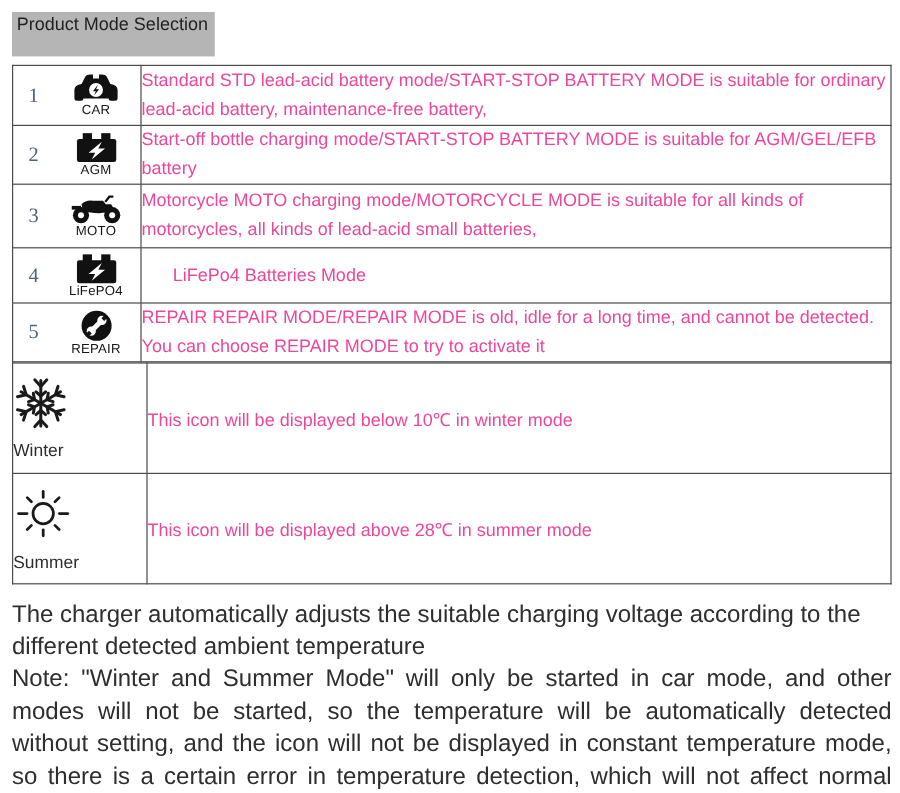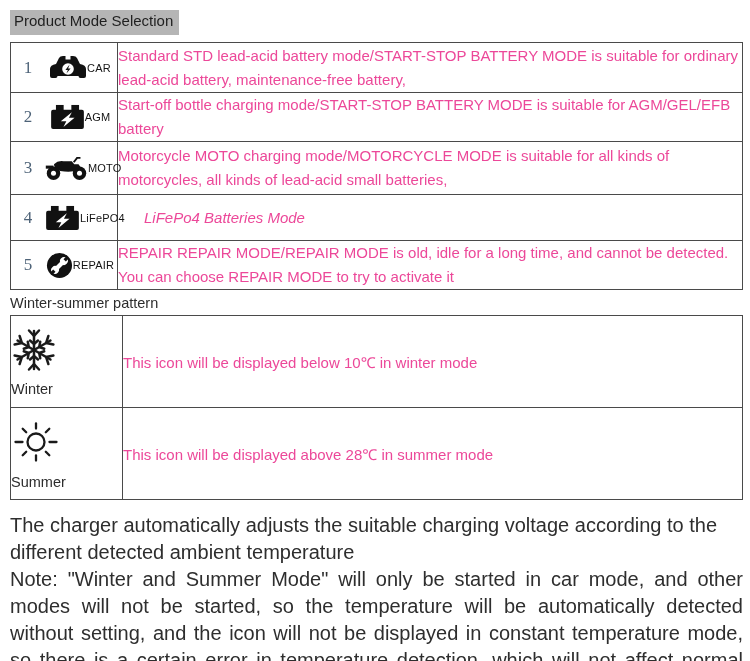--- a/index.html
+++ b/index.html
@@ -10,21 +10,21 @@
     font-family: "Liberation Sans", sans-serif;
     color: #333333;
   }
   .page { padding: 8px 8px 0 10px; }
 
   .doc-title {
     display: inline-block;
     background: #b5b5b5;
     color: #1f1f1f;
     font-size: 15px;
-    padding: 2px 6px 6px 4px;
+    padding: 2px 6px 18px 4px;
     margin: 2px 0 7px 0;
   }
 
   table.grid {
     border-collapse: collapse;
     width: 733px;
     table-layout: fixed;
   }
   table.grid td {
     border: 1.6px solid #4a4a4a;
@@ -40,38 +40,38 @@
   }
   .mode-num {
     width: 34px; text-align: center;
     font-family: "Liberation Serif", serif;
     font-size: 17px;
     color: #4e6378;
     flex: 0 0 34px;
   }
   .icon-stack {
     flex: 1 1 auto;
-    display: flex; 
+    display: flex; flex-direction: column;
     align-items: center; justify-content: center;
     line-height: 1;
   }
   .icon-stack svg { display: block; }
   .mini-label {
     font-size: 11px;
     color: #141414;
     margin-top: 1px;
     letter-spacing: 0.2px;
   }
   td.mode-desc {
     font-size: 15px;
     line-height: 24px;
     color: #ec4899;
     padding: 4px 10px 4px 12px;
   }
-  td.mode-desc.indent { padding-left: 26px; font-style: italic; }
+  td.mode-desc.indent { padding-left: 26px; }
   tr.r1 { height: 50px; } tr.r2 { height: 48px; }
   tr.r3 { height: 53px; } tr.r4 { height: 46px; }
   tr.r5 { height: 49px; }
 
   
   .season-label {
     font-size: 14.5px;
     color: #2d2d2d;
     margin: 5px 0 4px 0;
   }
@@ -213,21 +213,20 @@
             </span>
             <div class="mini-label">REPAIR</div>
           </div>
         </div>
       </td>
       <td class="mode-desc">REPAIR REPAIR MODE/REPAIR MODE is old, idle for a long time, and cannot be detected. You can choose REPAIR MODE to try to activate it</td>
     </tr>
   </tbody>
     </table>
 
-  <div class="season-label">Winter-summer pattern</div>
 
   <table class="grid">
     <tbody>
         <tr class="season-row">
       <td class="season-left">
         <div class="season-stack">
           <span>
             <svg width="46" height="46" viewBox="-23 -23 46 46">
               <defs>
                 <g id="sfarm" stroke="#1a1a1a" stroke-width="2.5" fill="none" stroke-linecap="round" stroke-linejoin="round">

